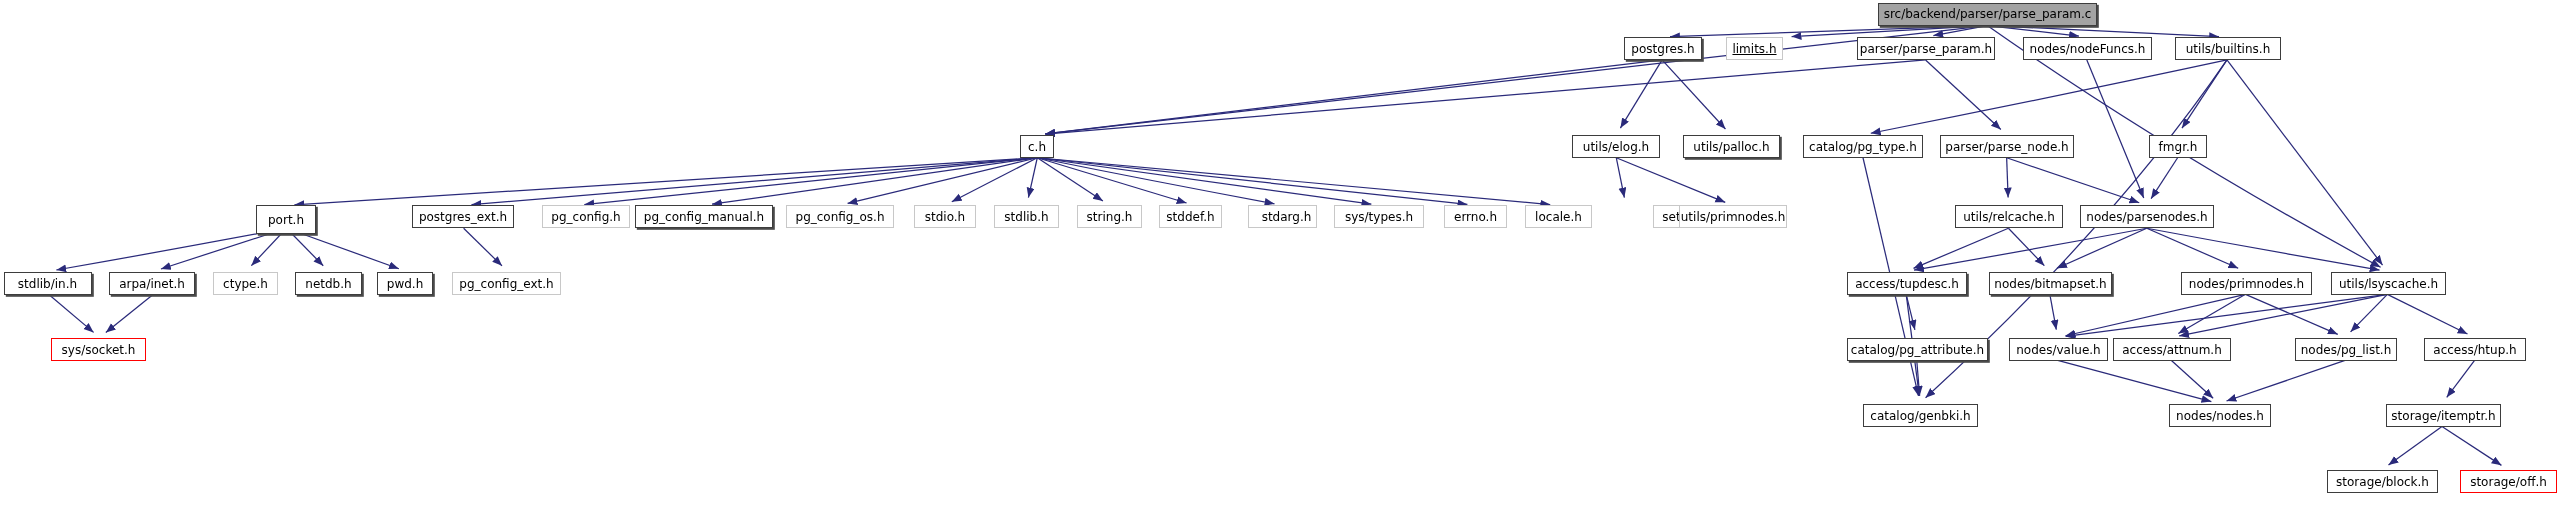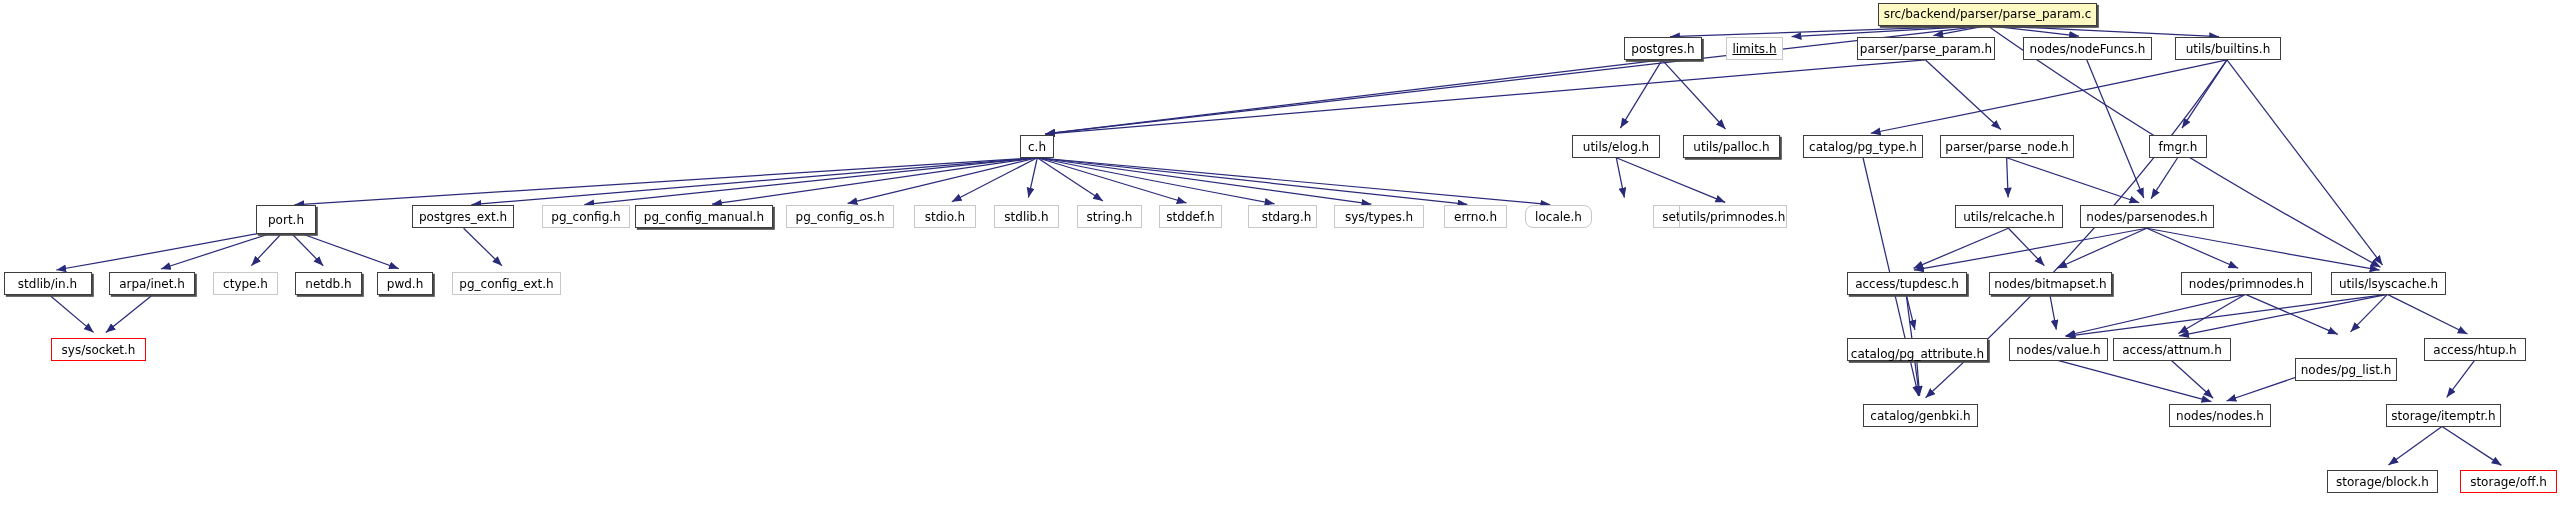--- a/index.html
+++ b/index.html
@@ -12,21 +12,21 @@
     display:flex;align-items:center;justify-content:center;
     background:#ffffff;
     border:0.9px solid #c8c8c8;
     color:#000000;
     font-size:12px;
     line-height:1;
     white-space:nowrap;
     letter-spacing:0px;
   }
   .node.solid{border:1.3px solid #3d3d3d;}
-  .node.root{background:#fef9c3;border:1.3px solid #3d3d3d;}
+  .node.root{background:#a3a3a3;border:1.3px solid #3d3d3d;}
   .node.red{border:1.3px solid #ff0000;}
   .node.shadow{box-shadow:1.8px 1.8px 0 0 #4a4a4a;}
   .node span{pointer-events:none;}
 </style>
 </head>
 <body>
 
 <div id="canvas">
   <svg id="edges" viewBox="0 0 2921 581">
     <defs>
@@ -169,21 +169,21 @@
     </div>
     <div class="node light" style="left: 1248px; top: 205px; width: 69px; height: 23px; padding-left: 8px;">
       <span>stdarg.h</span>
     </div>
     <div class="node light" style="left: 1334px; top: 205px; width: 90px; height: 23px;">
       <span>sys/types.h</span>
     </div>
     <div class="node light" style="left: 1444px; top: 205px; width: 63px; height: 23px;">
       <span>errno.h</span>
     </div>
-    <div class="node light" style="left: 1525px; top: 205px; width: 67px; height: 23px; border-radius: 8px;">
+    <div class="node light" style="left: 1525px; top: 205px; width: 67px; height: 23px;">
       <span>locale.h</span>
     </div>
     <div class="node light" style="left: 1653px; top: 205px; width: 71px; height: 23px;">
       <span>setjmp.h</span>
     </div>
     <div class="node light" style="left: 1679px; top: 205px; width: 108px; height: 23px;">
       <span>utils/primnodes.h</span>
     </div>
     <div class="node solid" style="left: 1955px; top: 205px; width: 108px; height: 23px;">
       <span>utils/relcache.h</span>
@@ -214,30 +214,30 @@
     </div>
     <div class="node solid shadow" style="left: 1989px; top: 272px; width: 123px; height: 23px;">
       <span>nodes/bitmapset.h</span>
     </div>
     <div class="node solid" style="left: 2181px; top: 272px; width: 131px; height: 23px;">
       <span>nodes/primnodes.h</span>
     </div>
     <div class="node solid" style="left: 2331px; top: 272px; width: 115px; height: 23px;">
       <span>utils/lsyscache.h</span>
     </div>
-    <div class="node solid shadow" style="left: 1847px; top: 338px; width: 141px; height: 23px; align-items: flex-end;">
+    <div class="node solid shadow" style="left: 1847px; top: 338px; width: 141px; height: 23px;">
       <span>catalog/pg_attribute.h</span>
     </div>
     <div class="node solid" style="left: 2009px; top: 338px; width: 99px; height: 23px;">
       <span>nodes/value.h</span>
     </div>
     <div class="node solid" style="left: 2113px; top: 338px; width: 118px; height: 23px;">
       <span>access/attnum.h</span>
     </div>
-    <div class="node solid" style="left: 2295px; top: 338px; width: 102px; height: 23px; margin-top: 20px;">
+    <div class="node solid" style="left: 2295px; top: 338px; width: 102px; height: 23px;">
       <span>nodes/pg_list.h</span>
     </div>
     <div class="node solid" style="left: 2424px; top: 338px; width: 102px; height: 23px;">
       <span>access/htup.h</span>
     </div>
     <div class="node solid" style="left: 1863px; top: 404px; width: 115px; height: 23px;">
       <span>catalog/genbki.h</span>
     </div>
     <div class="node solid" style="left: 2169px; top: 404px; width: 102px; height: 23px;">
       <span>nodes/nodes.h</span>

